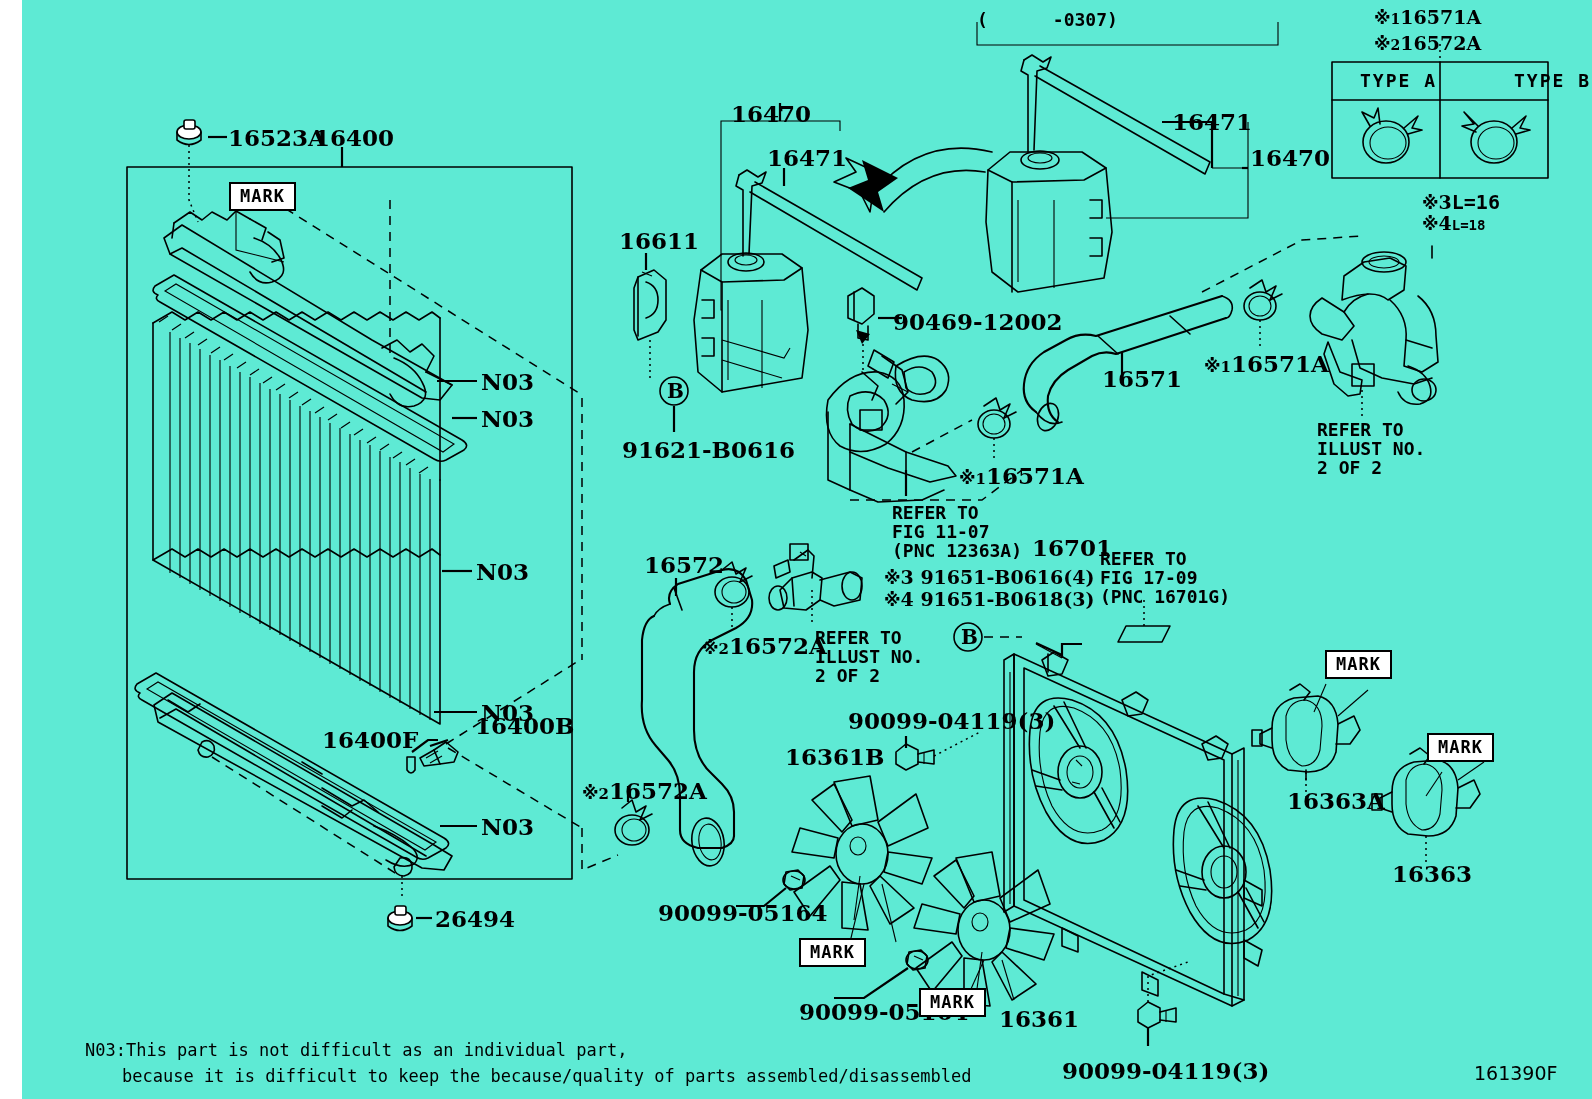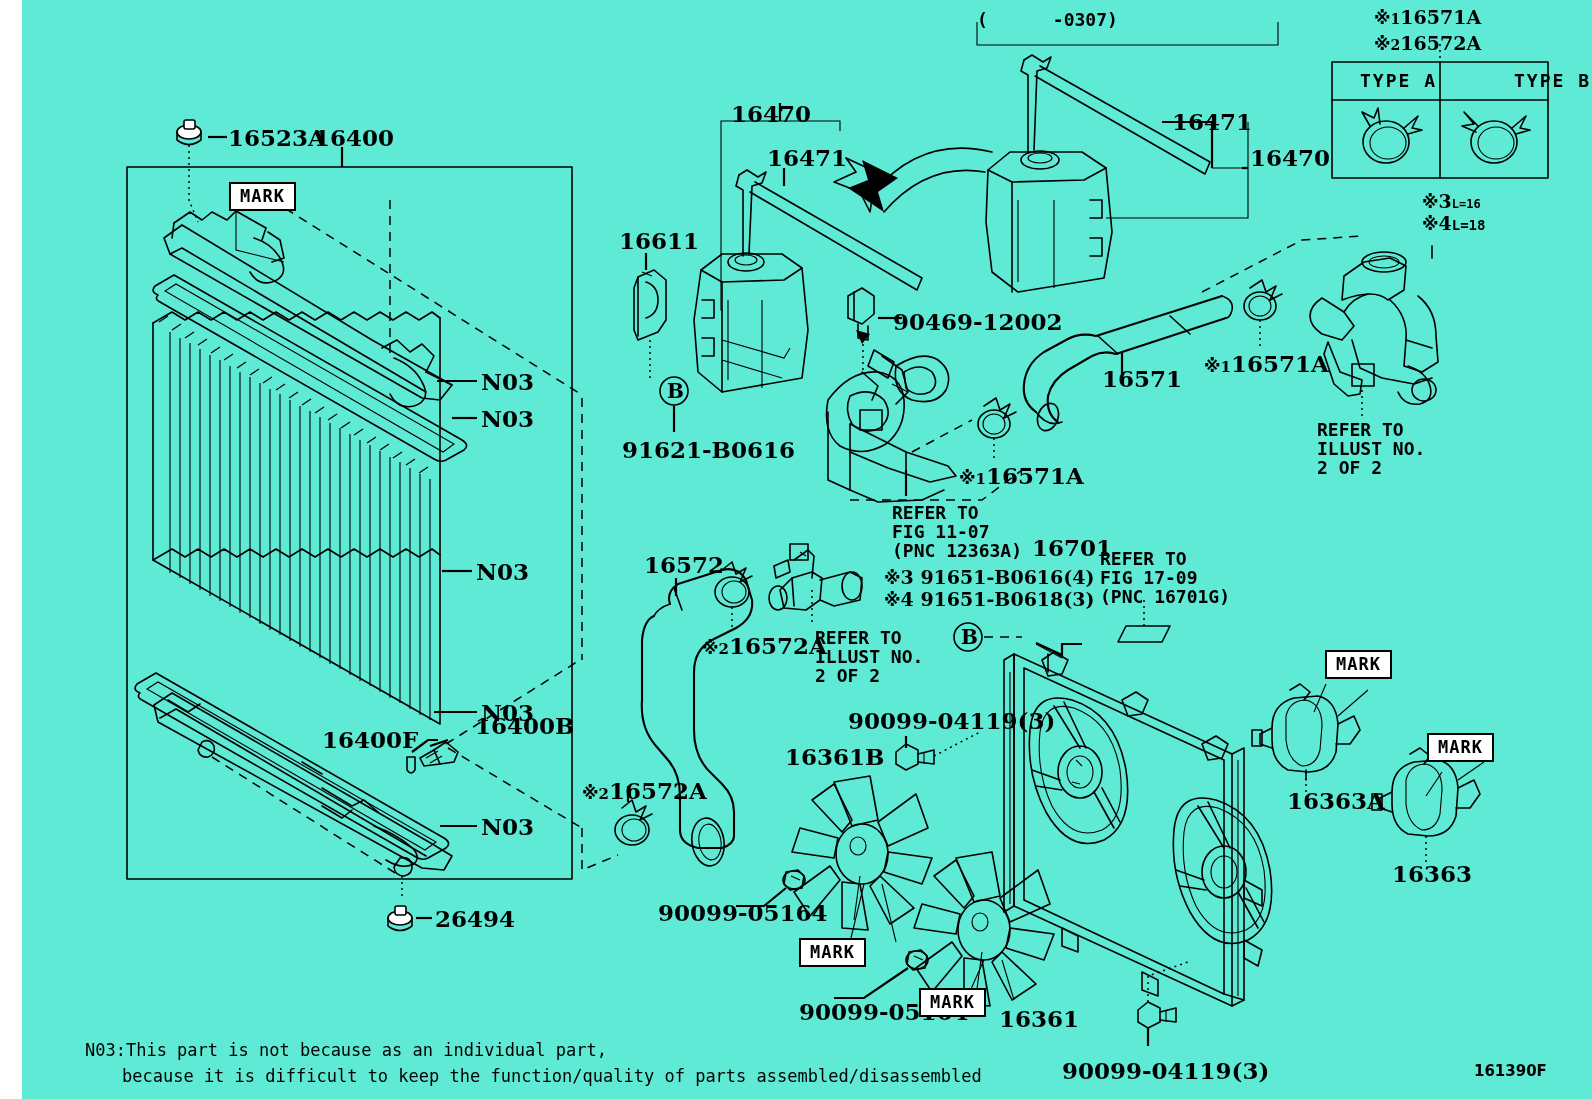--- a/index.html
+++ b/index.html
@@ -10,21 +10,21 @@
   .lbl{position:absolute;white-space:pre;font-weight:bold;letter-spacing:0px;}
   .lbl-num{font-family:"DejaVu Serif","Liberation Serif",serif;font-weight:bold;font-size:23px;}
   .lbl-mono{font-family:"DejaVu Sans Mono","Liberation Mono",monospace;font-weight:bold;font-size:18px;line-height:19px;}
   .lbl-note{font-family:"DejaVu Sans Mono","Liberation Mono",monospace;font-weight:normal;font-size:17px;line-height:26px;}
   .lbl-small{font-family:"DejaVu Serif","Liberation Serif",serif;font-weight:bold;font-size:19px;}
   .markbox{
     position:absolute;border:2px solid #000;background:#fff;
     font-family:"DejaVu Sans Mono","Liberation Mono",monospace;font-weight:bold;font-size:17px;
     padding:2px 9px 3px 9px;letter-spacing:1px;
   }
-  .figno{position:absolute;font-family:"DejaVu Sans","Liberation Sans",sans-serif;font-size:15px;font-weight:bold;}
+  .figno{position:absolute;font-family:"DejaVu Sans","Liberation Sans",sans-serif;font-size:19px;font-weight:normal;}
   svg.layer{position:absolute;left:0;top:0;width:1592px;height:1099px;}
   .st{fill:none;stroke:#000;stroke-width:1.6;stroke-linejoin:round;stroke-linecap:round;}
   .st-t{fill:none;stroke:#000;stroke-width:1.1;}
   .st-h{fill:none;stroke:#000;stroke-width:2.1;stroke-linejoin:round;stroke-linecap:round;}
   .dash{fill:none;stroke:#000;stroke-width:1.5;stroke-dasharray:9 7;}
   .dot{fill:none;stroke:#000;stroke-width:1.5;stroke-dasharray:2 4;}
   .lead{fill:none;stroke:#000;stroke-width:2.2;}
   .blk{fill:#000;}
   .wh{fill:#fff;stroke:#000;stroke-width:1.6;}
   .kome{font-family:"DejaVu Sans","Liberation Sans",sans-serif;font-size:17px;}
@@ -523,21 +523,21 @@
   </svg>
 
   <div class="lbl lbl-mono" style="left:955px;top:10px;">(      -0307)</div>
 
   <div class="lbl lbl-small" style="left:1352px;top:6px;"><span class="kome">※</span><span style="font-size:14px;">1</span><span>16571A</span></div>
   <div class="lbl lbl-small" style="left:1352px;top:32px;"><span class="kome">※</span><span style="font-size:14px;">2</span><span>16572A</span></div>
 
   <div class="lbl lbl-mono" style="left:1338px;top:71px;letter-spacing:2px;">TYPE A</div>
   <div class="lbl lbl-mono" style="left:1492px;top:71px;letter-spacing:2px;">TYPE B</div>
 
-  <div class="lbl lbl-small" style="left:1400px;top:190px;"><span class="kome">※</span><span>3</span><span style="font-size:12px;font-family:'DejaVu Sans Mono',monospace;">L=16</span></div>
+  <div class="lbl lbl-small" style="left:1400px;top:190px;"><span class="kome">※</span><span>3</span><span style="font-size:20px;font-family:'DejaVu Sans Mono',monospace;">L=16</span></div>
   <div class="lbl lbl-small" style="left:1400px;top:212px;"><span class="kome">※</span><span>4</span><span style="font-size:14px;font-family:'DejaVu Sans Mono',monospace;">L=18</span></div>
 
   <div class="lbl lbl-num" style="left:206px;top:124px;">16523A</div>
   <div class="lbl lbl-num" style="left:292px;top:124px;">16400</div>
   <div class="markbox" style="left:207px;top:182px;">MARK</div>
   <div class="lbl lbl-num" style="left:459px;top:368px;">N03</div>
   <div class="lbl lbl-num" style="left:459px;top:405px;">N03</div>
   <div class="lbl lbl-num" style="left:454px;top:558px;">N03</div>
   <div class="lbl lbl-num" style="left:459px;top:699px;">N03</div>
   <div class="lbl lbl-num" style="left:459px;top:813px;">N03</div>
@@ -591,18 +591,18 @@
   <div class="lbl lbl-num" style="left:636px;top:899px;">90099-05164</div>
   <div class="lbl lbl-num" style="left:777px;top:998px;">90099-05164</div>
   <div class="lbl lbl-num" style="left:826px;top:707px;">90099-04119(3)</div>
   <div class="lbl lbl-num" style="left:1040px;top:1057px;">90099-04119(3)</div>
 
   <div class="markbox" style="left:1303px;top:650px;">MARK</div>
   <div class="markbox" style="left:1405px;top:733px;">MARK</div>
   <div class="markbox" style="left:777px;top:938px;">MARK</div>
   <div class="markbox" style="left:897px;top:988px;">MARK</div>
 
-  <div class="lbl lbl-note" style="left:63px;top:1037px;">N03:This part is not because as an individual part,</div>
-  <div class="lbl lbl-note" style="left:100px;top:1063px;">because it is difficult to keep the function/quality of parts assembled/disassembled</div>
+  <div class="lbl lbl-note" style="left:63px;top:1037px;">N03:This part is not difficult as an individual part,</div>
+  <div class="lbl lbl-note" style="left:100px;top:1063px;">because it is difficult to keep the because/quality of parts assembled/disassembled</div>
 
   <div class="figno" style="left:1452px;top:1062px;">161390F</div>
 
 </div>
 
 </body></html>

